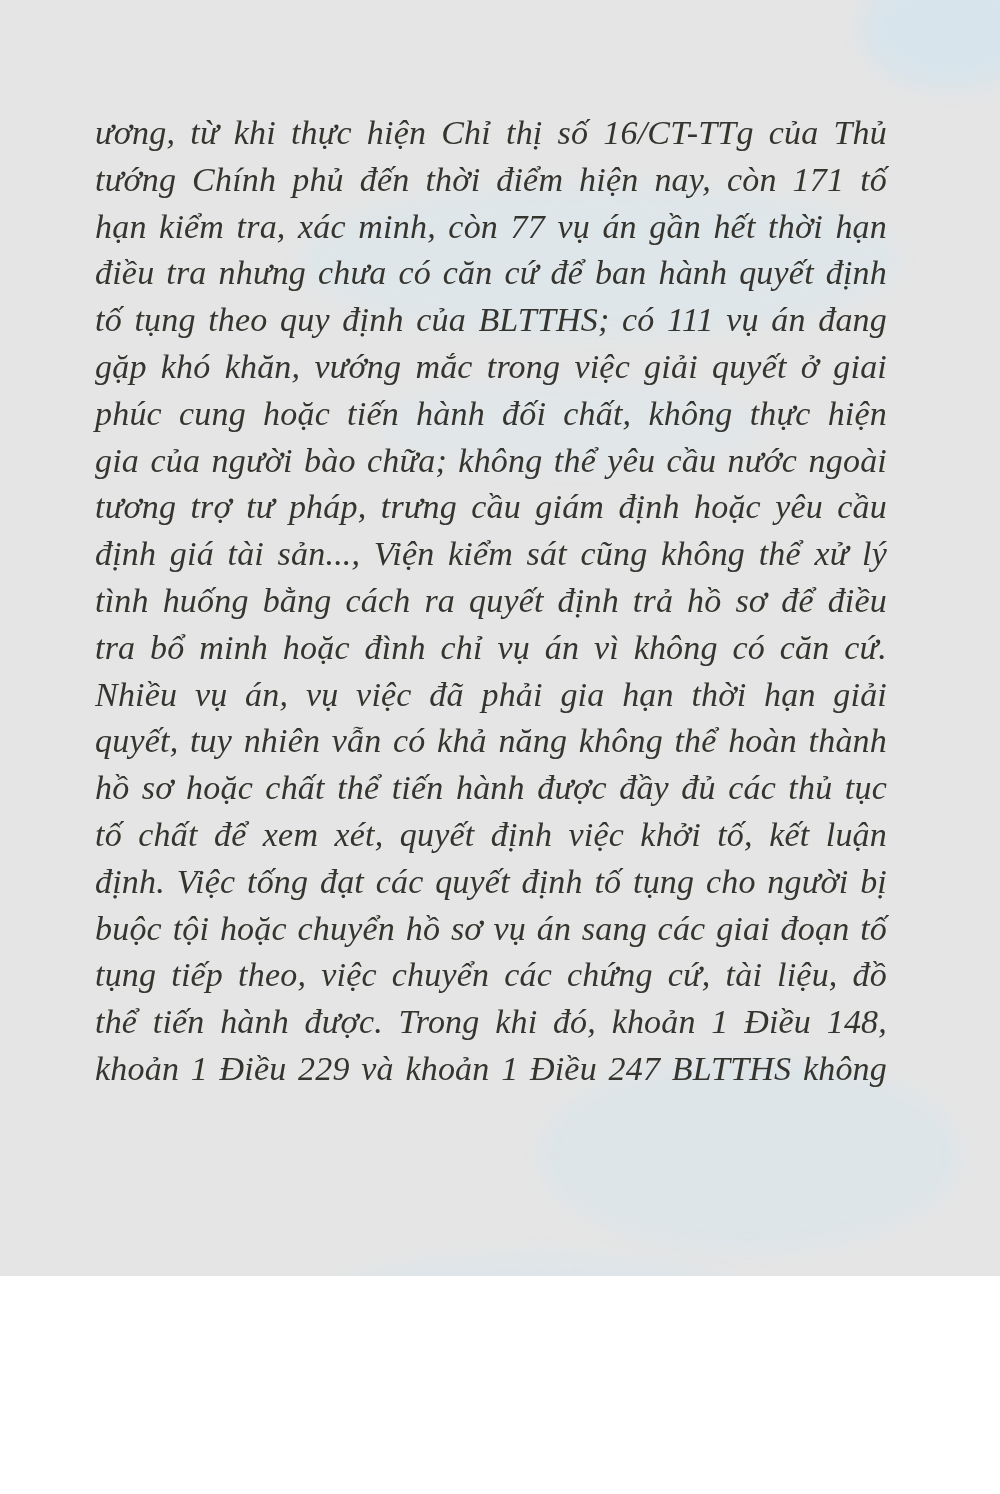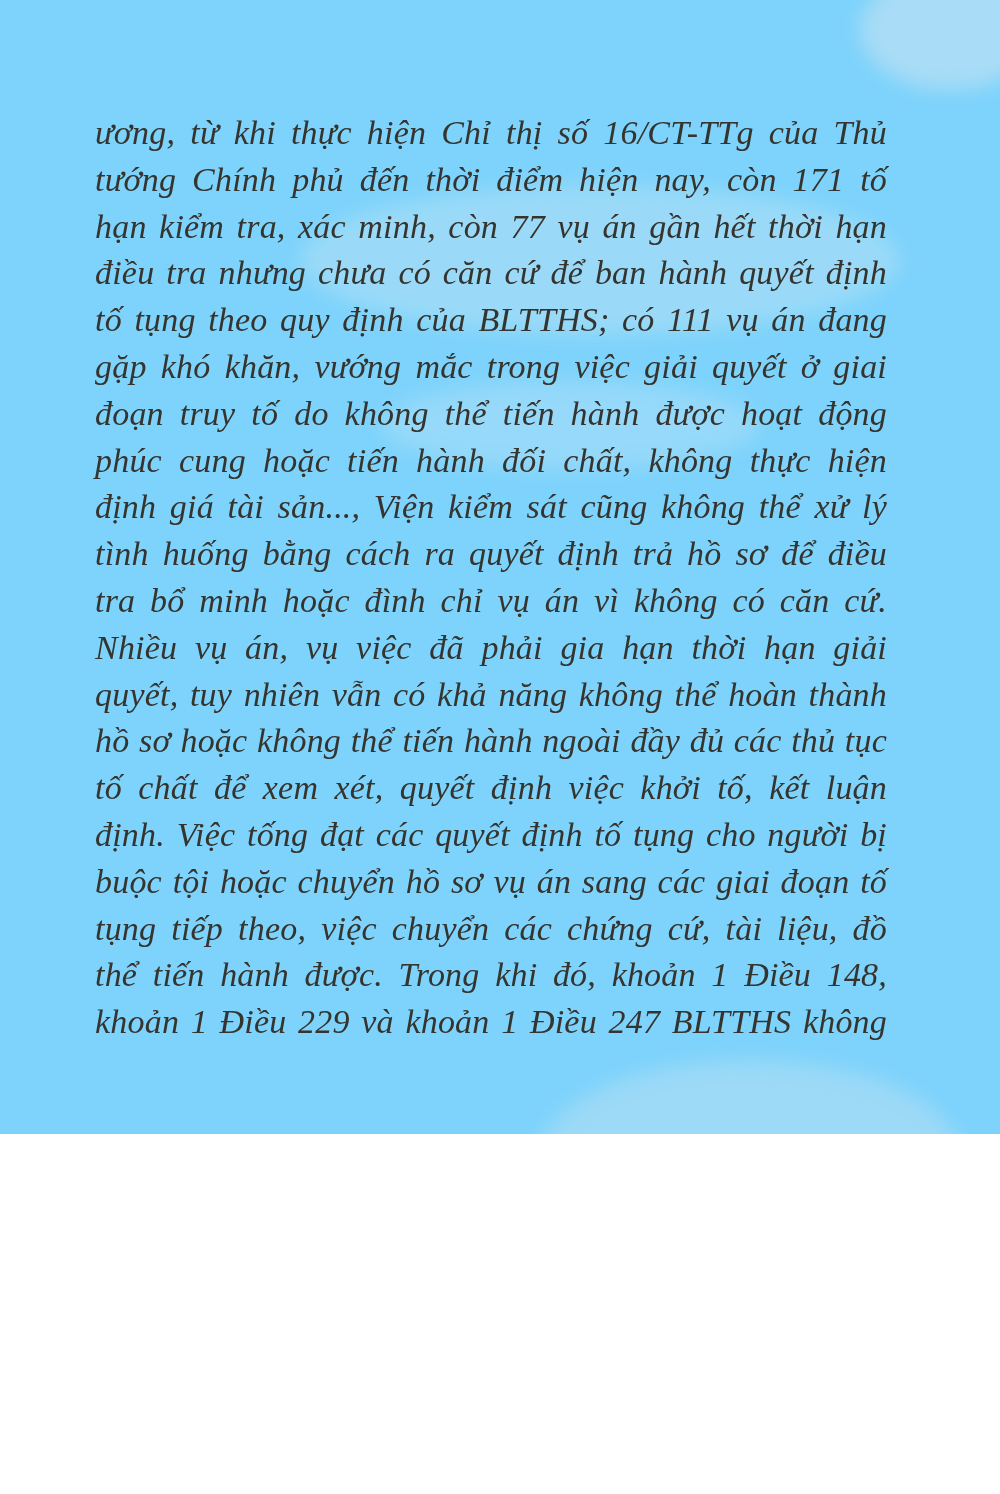--- a/index.html
+++ b/index.html
@@ -9,22 +9,22 @@
   body {
     width: 1000px;
     height: 1494px;
     background: #ffffff;
     font-family: "Liberation Serif", serif;
     overflow: hidden;
   }
   .page {
     position: relative;
     width: 1000px;
-    height: 1134px;
-    background: #7dd3fc;
+    height: 1276px;
+    background: #e5e5e5;
     overflow: hidden;
   }
   
   .ghost {
     position: absolute;
     pointer-events: none;
     border-radius: 50%;
     filter: blur(10px);
   }
   .g1 {
@@ -84,28 +84,29 @@
   <div class="ghost g3"></div>
   <div class="ghost g4"></div>
 
   <div class="text-block">
     <div class="ln">ương, từ khi thực hiện Chỉ thị số 16/CT-TTg của Thủ</div>
     <div class="ln">tướng Chính phủ đến thời điểm hiện nay, còn 171 tố</div>
     <div class="ln">hạn kiểm tra, xác minh, còn 77 vụ án gần hết thời hạn</div>
     <div class="ln">điều tra nhưng chưa có căn cứ để ban hành quyết định</div>
     <div class="ln">tố tụng theo quy định của BLTTHS; có 111 vụ án đang</div>
     <div class="ln">gặp khó khăn, vướng mắc trong việc giải quyết ở giai</div>
-    <div class="ln">đoạn truy tố do không thể tiến hành được hoạt động</div>
     <div class="ln">phúc cung hoặc tiến hành đối chất, không thực hiện</div>
+    <div class="ln">gia của người bào chữa; không thể yêu cầu nước ngoài</div>
+    <div class="ln">tương trợ tư pháp, trưng cầu giám định hoặc yêu cầu</div>
     <div class="ln">định giá tài sản..., Viện kiểm sát cũng không thể xử lý</div>
     <div class="ln">tình huống bằng cách ra quyết định trả hồ sơ để điều</div>
     <div class="ln">tra bổ minh hoặc đình chỉ vụ án vì không có căn cứ.</div>
     <div class="ln">Nhiều vụ án, vụ việc đã phải gia hạn thời hạn giải</div>
     <div class="ln">quyết, tuy nhiên vẫn có khả năng không thể hoàn thành</div>
-    <div class="ln">hồ sơ hoặc không thể tiến hành ngoài đầy đủ các thủ tục</div>
+    <div class="ln">hồ sơ hoặc chất thể tiến hành được đầy đủ các thủ tục</div>
     <div class="ln">tố chất để xem xét, quyết định việc khởi tố, kết luận</div>
     <div class="ln">định. Việc tống đạt các quyết định tố tụng cho người bị</div>
     <div class="ln">buộc tội hoặc chuyển hồ sơ vụ án sang các giai đoạn tố</div>
     <div class="ln">tụng tiếp theo, việc chuyển các chứng cứ, tài liệu, đồ</div>
     <div class="ln">thể tiến hành được. Trong khi đó, khoản 1 Điều 148,</div>
     <div class="ln">khoản 1 Điều 229 và khoản 1 Điều 247 BLTTHS không</div>
   </div>
 
   <div class="page-number">6</div>
 

